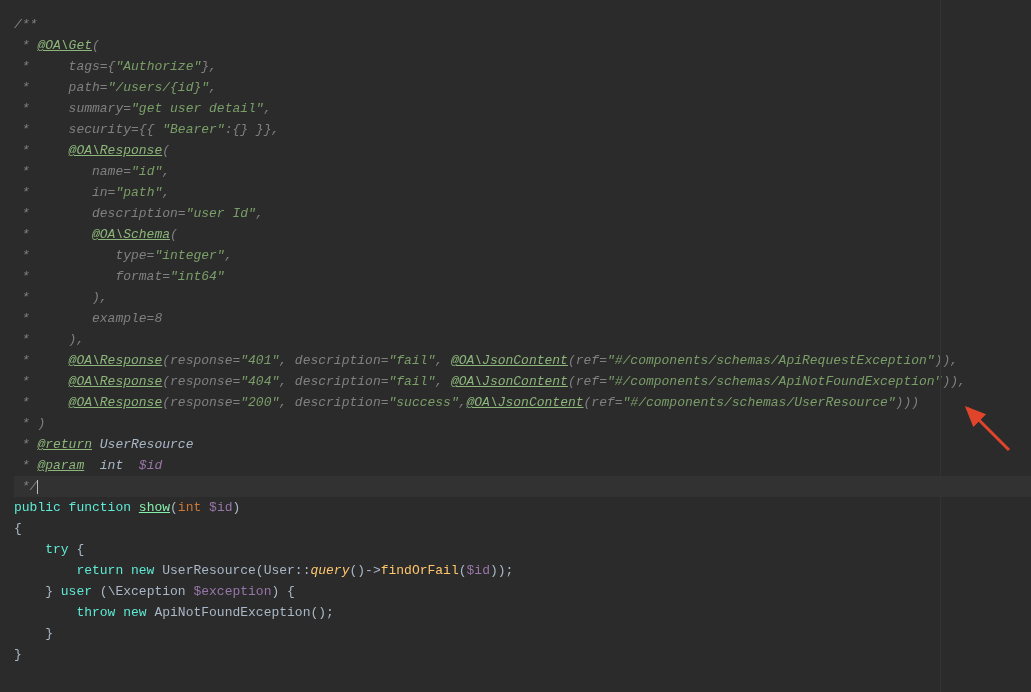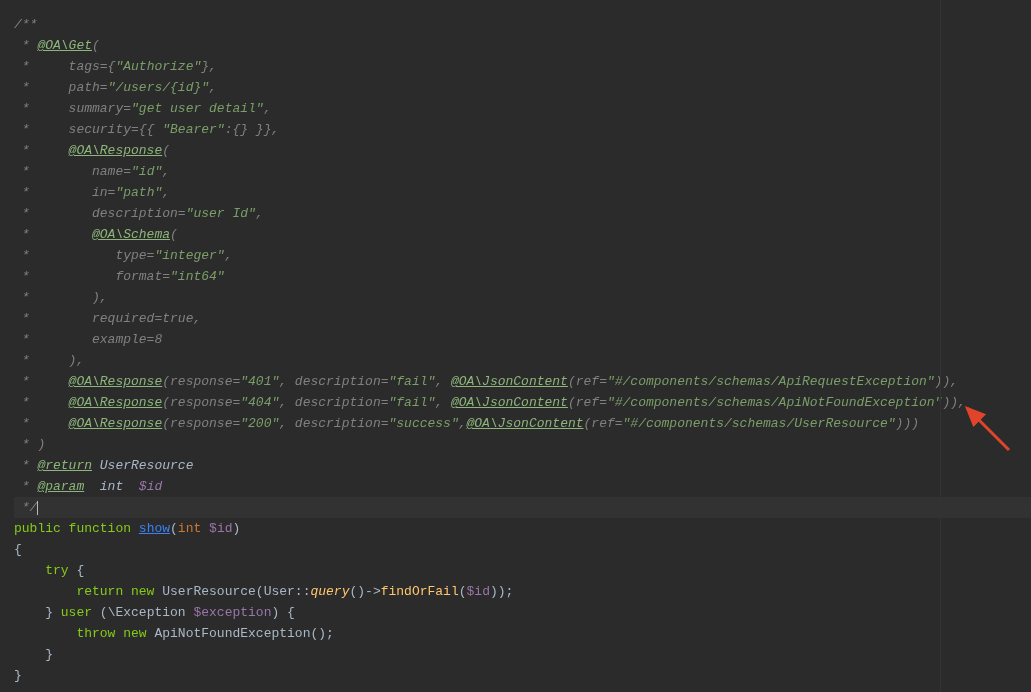--- a/index.html
+++ b/index.html
@@ -14,23 +14,23 @@
       width: 1031px;
       height: 692px;
       overflow: hidden;
       position: relative;
     }
     .editor { padding: 14px 0 0 14px; }
     .line { white-space: pre; }
     .cursor-line { background: #323232; }
     .tag { color: #8cb67a; font-style: italic; text-decoration: underline; }
     .str { color: #7a9e68; font-style: italic; }
-    .kw { color: #84cc16; font-style: normal; }
+    .kw { color: #5eead4; font-style: normal; }
     .type { color: #cc7832; font-style: normal; }
-    .fn { color: #3b82f6; font-style: normal; text-decoration: underline; margin-top: 24px; }
+    .fn { color: #86efac; font-style: normal; text-decoration: underline; margin-top: 24px; }
     .fncall { color: #ffc66d; font-style: normal; font-family: Liberation Mono, monospace; }
     .var { color: #9876aa; font-style: italic; }
     .varn { color: #9876aa; font-style: normal; }
     .plain { color: #a9b7c6; font-style: normal; }
     .brace { color: #a9b7c6; font-style: normal; }
     .sc { color: #a9b7c6; font-style: normal; }
     .arrow {
       position: absolute;
       right: 12px;
       top: 400px;
@@ -50,21 +50,20 @@
 <div class="line"><span> *     summary=</span><span class="str">"get user detail"</span><span>,</span></div>
 <div class="line"><span> *     security={{ </span><span class="str">"Bearer"</span><span>:{} }},</span></div>
 <div class="line"><span> *     </span><span class="tag">@OA\Response</span><span>(</span></div>
 <div class="line"><span> *        name=</span><span class="str">"id"</span><span>,</span></div>
 <div class="line"><span> *        in=</span><span class="str">"path"</span><span>,</span></div>
 <div class="line"><span> *        description=</span><span class="str">"user Id"</span><span>,</span></div>
 <div class="line"><span> *        </span><span class="tag">@OA\Schema</span><span>(</span></div>
 <div class="line"><span> *           type=</span><span class="str">"integer"</span><span>,</span></div>
 <div class="line"><span> *           format=</span><span class="str">"int64"</span></div>
 <div class="line"><span> *        ),</span></div>
-<div class="line"><span> *        required=true,</span></div>
 <div class="line"><span> *        example=8</span></div>
 <div class="line"><span> *     ),</span></div>
 <div class="line"><span> *     </span><span class="tag">@OA\Response</span><span>(response=</span><span class="str">"401"</span><span>, description=</span><span class="str">"fail"</span><span>, </span><span class="tag">@OA\JsonContent</span><span>(ref=</span><span class="str">"#/components/schemas/ApiRequestException"</span><span>)),</span></div>
 <div class="line"><span> *     </span><span class="tag">@OA\Response</span><span>(response=</span><span class="str">"404"</span><span>, description=</span><span class="str">"fail"</span><span>, </span><span class="tag">@OA\JsonContent</span><span>(ref=</span><span class="str">"#/components/schemas/ApiNotFoundException"</span><span>)),</span></div>
 <div class="line"><span> *     </span><span class="tag">@OA\Response</span><span>(response=</span><span class="str">"200"</span><span>, description=</span><span class="str">"success"</span><span>,</span><span class="tag">@OA\JsonContent</span><span>(ref=</span><span class="str">"#/components/schemas/UserResource"</span><span>)))</span></div>
 <div class="line"><span> * )</span></div>
 <div class="line"><span> * </span><span class="tag">@return</span><span class="plain" style="font-style:italic"> UserResource</span></div>
 <div class="line"><span> * </span><span class="tag">@param</span><span class="plain" style="font-style:italic">  int  </span><span class="var">$id</span></div>
 <div class="line cursor-line"><span> */</span><span class="cursor"></span></div>
 <div class="line"><span class="kw">public</span><span class="kw"> function </span><span class="fn">show</span><span class="plain">(</span><span class="type">int </span><span class="varn">$id</span><span class="plain">)</span></div>

